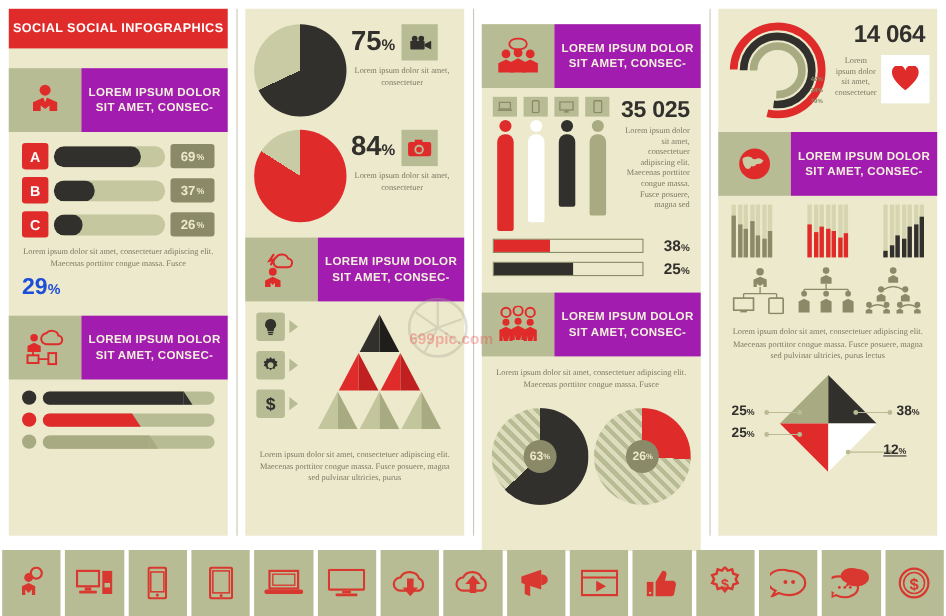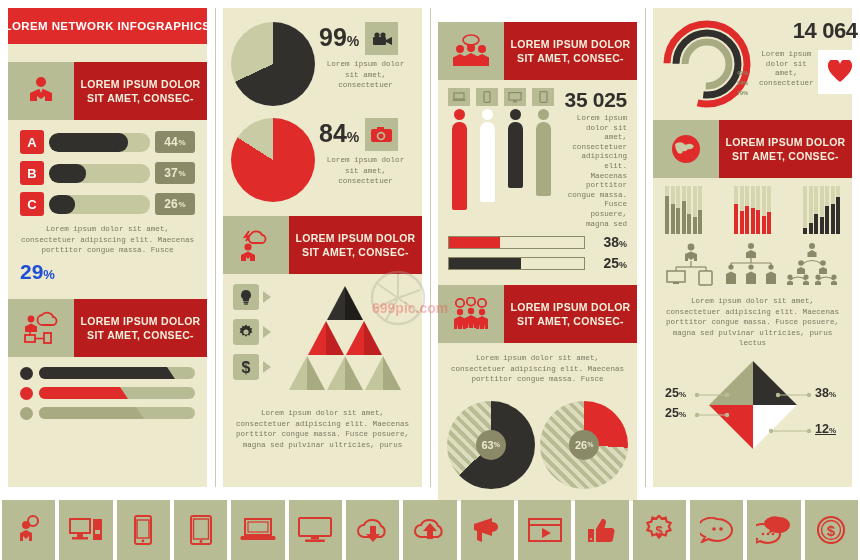--- a/index.html
+++ b/index.html
@@ -27,32 +27,32 @@
     color:#fff; font-weight:bold; font-size:11.5px; letter-spacing:0.4px;
     font-family:"Liberation Sans", sans-serif; white-space:nowrap;
   }
 
   
   .sec-head { display:flex; height:58px; }
   .sec-head .ico-box {
     width:66px; background:#b8bc94; display:flex; align-items:center; justify-content:center;
   }
   .sec-head .ttl {
-    flex:1; background:#b91c1c; display:flex; flex-direction:column;
+    flex:1; background:#a21caf; display:flex; flex-direction:column;
     align-items:center; justify-content:center; padding:0 6px;
   }
   .sec-head .ttl span {
     color:#f3f0dd; font-weight:bold; font-size:10.5px; line-height:14px;
     letter-spacing:0.3px; text-align:center; white-space:nowrap;
   }
 
   
   .copy {
     color:#7b7a63; font-size:7.6px; line-height:10.5px; text-align:center;
-    padding:0 12px; font-family:Liberation Mono, monospace;
+    padding:0 12px; font-family:Liberation Serif, serif;
   }
   .copy.left { text-align:left; }
 
   
   .abc-wrap { padding:10px 12px 0 12px; }
   .abc-row { display:flex; align-items:center; margin-bottom:7px; }
   .abc-badge {
     width:24px; height:24px; background:#e02b2b; border-radius:3px;
     color:#fff; font-weight:bold; font-size:13px;
     display:flex; align-items:center; justify-content:center;
@@ -154,21 +154,21 @@
 <body>
 
 <div class="page">
 
   <div class="cols">
 
     <div class="col">
       <div class="col-inner">
 
         <div class="title-bar">
-          <span>LOREM NETWORK INFOGRAPHICS</span>
+          <span>SOCIAL SOCIAL INFOGRAPHICS</span>
         </div>
 
         <div class="sec-head" style="margin-top:18px;">
           <div class="ico-box">
             <svg width="34" height="34" viewBox="0 0 34 34">
               <circle cx="17" cy="8" r="5" fill="#e02b2b"></circle>
               <path d="M17 14 L6 19 L6 27 L13 27 L13 22 L17 25 L21 22 L21 27 L28 27 L28 19 Z" fill="#e02b2b"></path>
               <path d="M15 14 L17 19 L19 14 Z" fill="#b8bc94"></path>
             </svg>
           </div>
@@ -178,21 +178,21 @@
           </div>
         </div>
 
         <div class="abc-wrap">
           <div class="abc-row">
             <div class="abc-badge">A</div>
             <div class="abc-track">
               <div class="abc-fill" id="f-a" style="width: 78%;"></div>
             </div>
             <div class="abc-pct">
-              <span>44</span>
+              <span>69</span>
                 <i>%</i>
             </div>
           </div>
           <div class="abc-row">
             <div class="abc-badge">B</div>
             <div class="abc-track">
               <div class="abc-fill" id="f-b" style="width: 37%;"></div>
             </div>
             <div class="abc-pct">
               <span>37</span>
@@ -262,21 +262,21 @@
     </div>
 
     <div class="col">
       <div class="col-inner">
 
         <div class="pie-block" style="padding-top:14px;">
           <div class="pie" id="pie0" style="background: conic-gradient(rgb(50, 48, 44) 0deg, rgb(50, 48, 44) 244.8deg, rgb(201, 203, 164) 244.8deg, rgb(201, 203, 164) 360deg);"></div>
           <div class="pie-side">
             <div class="pct-icon-row">
               <div class="pct-num">
-                <span>99</span><i>%</i>
+                <span>75</span><i>%</i>
               </div>
               <div class="icon-sq">
                 <svg width="22" height="16" viewBox="0 0 22 16">
                   <circle cx="6" cy="4" r="2.6" fill="#32302c"></circle>
                     <circle cx="12" cy="4" r="2.6" fill="#32302c"></circle>
                   <rect x="2" y="6" width="13" height="8" rx="1" fill="#32302c"></rect>
                   <path d="M15 9 L21 6 L21 14 L15 11 Z" fill="#32302c"></path>
                 </svg>
               </div>
             </div>
@@ -695,21 +695,21 @@
           </svg>
           <div class="dlabel" style="left:12px;top:37px;">
             <span>25</span><i>%</i>
           </div>
           <div class="dlabel" style="left:12px;top:57px;">
             <span>25</span><i>%</i>
           </div>
           <div class="dlabel" style="left:162px;top:37px;">
             <span>38</span><i>%</i>
           </div>
-          <div class="dlabel" style="left:162px;top:73px;text-decoration:underline;">
+          <div class="dlabel" style="left:150px;top:73px;text-decoration:underline;">
             <span>12</span><i>%</i>
           </div>
         </div>
 
       </div>
     </div>
   </div>
 
   <div class="divider" style="left:215px;"></div>
   <div class="divider" style="left:430px;"></div>

